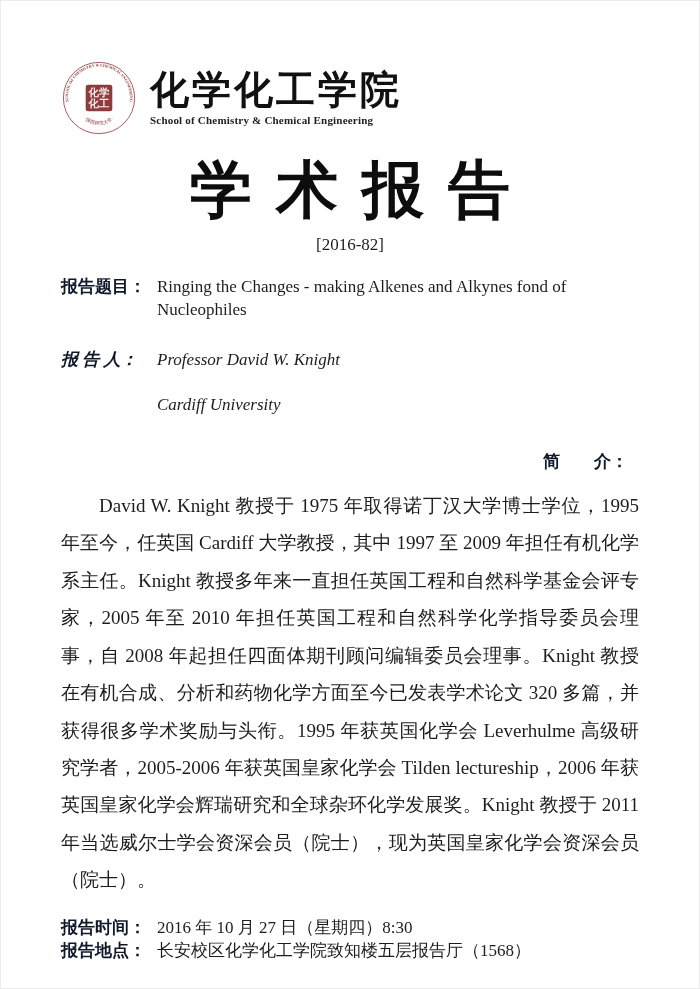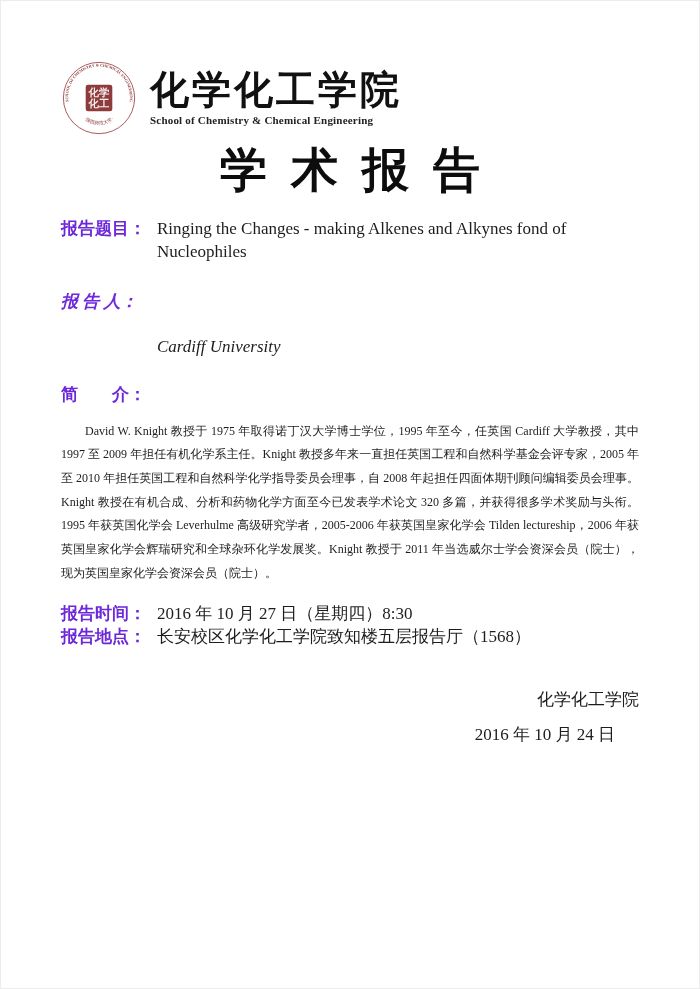--- a/index.html
+++ b/index.html
@@ -24,47 +24,47 @@
     font-size:39px; font-weight:bold; line-height:1.05;
     letter-spacing:3px; color:#111111;
   }
   .logo-en {
     font-size:11px; font-weight:bold; color:#222222;
     margin-top:3px; letter-spacing:0.2px;
   }
 
   
   .doc-title {
-    margin-top:4px;
+    margin-top:16px;
     text-align:center;
-    font-size:47px; font-weight:bold; color:#0d0d0d;
+    font-size:62px; font-weight:bold; color:#0d0d0d;
     letter-spacing:24px; text-indent:24px;
     line-height:1.15;
   }
   .doc-number {
     margin-top:9px;
     text-align:center;
     font-size:17px; color:#1d1d1d;
   }
 
   
   .row { display:flex; font-size:17px; line-height:1.35; }
   .row .label {
     flex:none; width:96px;
-    font-weight:bold; white-space:pre; color:#6d28d9;
+    font-weight:bold; white-space:pre; color:#0f172a;
   }
   .row .value { flex:1; }
   .row-title     { margin-top:21px; }
   .row-speaker   { margin-top:27px;font-style:italic; }
   .affiliation   { margin-top:23px; margin-left:96px; font-size:17px;font-style:italic; }
-  .row-intro     { margin-top:27px; }
+  .row-intro     { margin-top:36px;justify-content:flex-end; }
 
   .intro-paragraph {
     margin-top:13px;
-    font-size:12px; line-height:1.97;
+    font-size:19px; line-height:1.97;
     text-align:justify;
     text-indent:2em;
     word-break:break-word;
   }
 
   .row-time      { margin-top:18px; }
   .row-location  { margin-top:0;justify-content:space-between; }
 
   
   .footer { margin-top:34px; text-align:right; font-size:17px; line-height:2.05; }
@@ -93,28 +93,30 @@
       <text x="40" y="39" text-anchor="middle" font-size="11" font-weight="bold" fill="#f7eeee">化学</text>
       <text x="40" y="51" text-anchor="middle" font-size="11" font-weight="bold" fill="#f7eeee">化工</text>
     </svg>
     <div class="logo-text">
       <div class="logo-cn">化学化工学院</div>
       <div class="logo-en">School of Chemistry &amp; Chemical Engineering</div>
     </div>
   </div>
 
   <div class="doc-title">学术报告</div>
+  <div class="doc-number">[2016-82]</div>
 
   <div class="row row-title">
     <span class="label">报告题目：</span>
     <span class="value">Ringing the Changes - making Alkenes and Alkynes fond of Nucleophiles</span>
   </div>
 
   <div class="row row-speaker">
     <span class="label">报 告 人：</span>
+    <span class="value">Professor David W. Knight</span>
   </div>
   <div class="affiliation">Cardiff University</div>
 
   <div class="row row-intro">
     <span class="label">简　　介：</span>
   </div>
   <div class="intro-paragraph">David W. Knight 教授于 1975 年取得诺丁汉大学博士学位，1995 年至今，任英国 Cardiff 大学教授，其中 1997 至 2009 年担任有机化学系主任。Knight 教授多年来一直担任英国工程和自然科学基金会评专家，2005 年至 2010 年担任英国工程和自然科学化学指导委员会理事，自 2008 年起担任四面体期刊顾问编辑委员会理事。Knight 教授在有机合成、分析和药物化学方面至今已发表学术论文 320 多篇，并获得很多学术奖励与头衔。1995 年获英国化学会 Leverhulme 高级研究学者，2005-2006 年获英国皇家化学会 Tilden lectureship，2006 年获英国皇家化学会辉瑞研究和全球杂环化学发展奖。Knight 教授于 2011 年当选威尔士学会资深会员（院士），现为英国皇家化学会资深会员（院士）。</div>
 
   <div class="row row-time">
     <span class="label">报告时间：</span>

